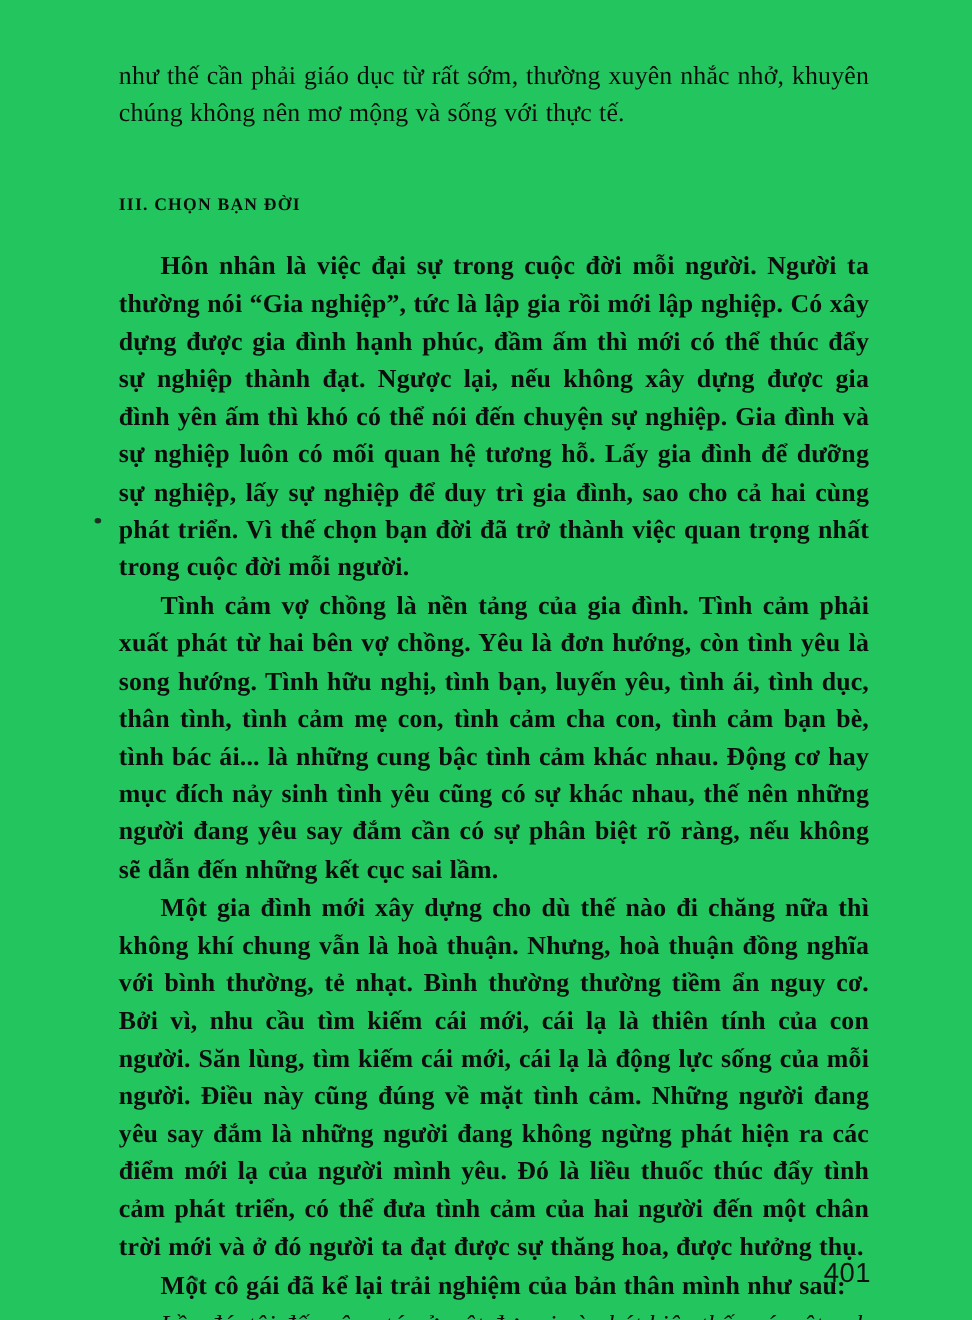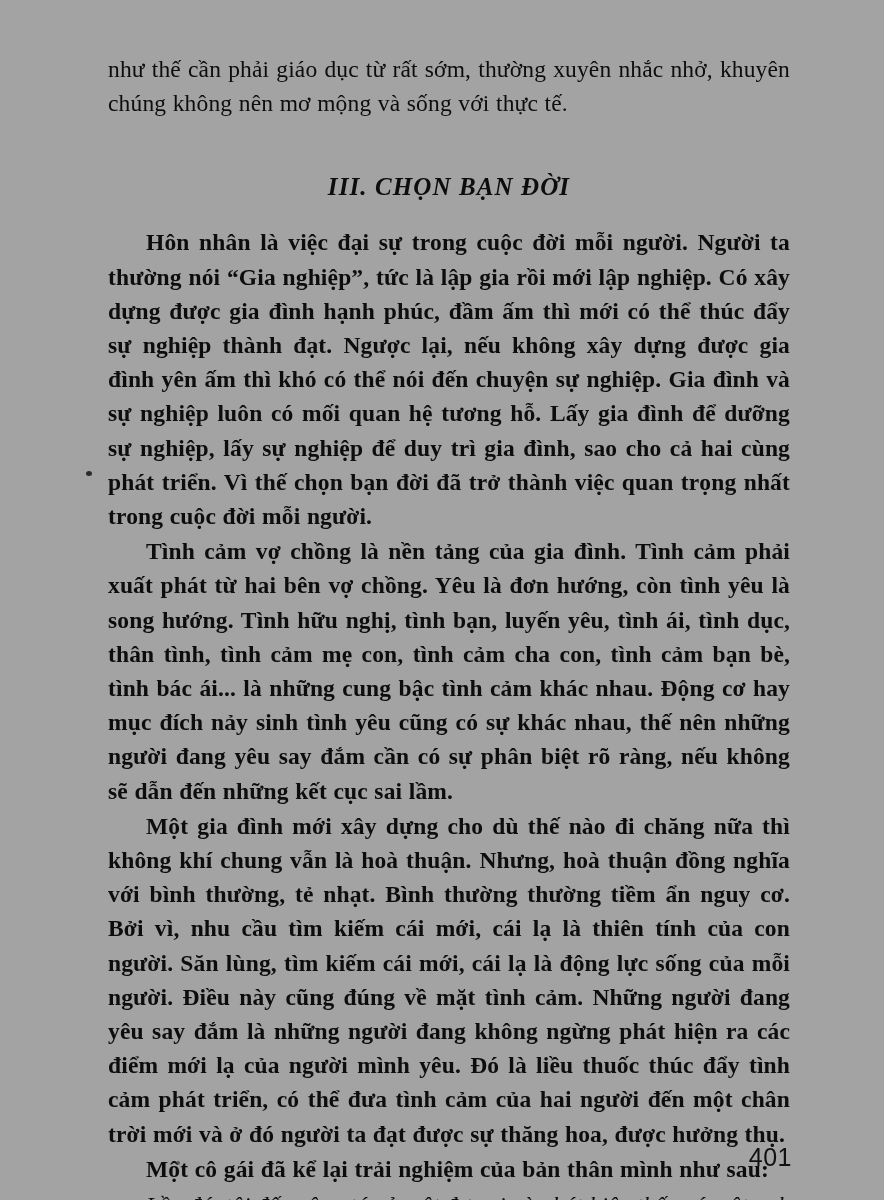--- a/index.html
+++ b/index.html
@@ -6,21 +6,21 @@
   html, body {
     margin: 0;
     padding: 0;
     background: #ffffff;
   }
   .page {
     position: relative;
     width: 884px;
     height: 1200px;
     margin: 0 auto;
-    background: #a3a3a3;
+    background: #22c55e;
     overflow: hidden;
     font-family: "Liberation Serif", "DejaVu Serif", serif;
     color: #0d0d0d;
   }
   .textblock {
     position: absolute;
     left: 108px;
     top: 52px;
     width: 682px;
   }
@@ -30,29 +30,27 @@
     font-size: 23.5px;
     line-height: 34.2px;
     letter-spacing: 0.15px;
     word-spacing: 0.5px;
     margin: 0;
   }
   .cont-para {
     margin-bottom: 0;
   }
   .heading {
-    text-align: center;
-    font-size: 25px;
+    font-size: 16px;
     font-weight: bold;
     letter-spacing: 1.1px;
     margin: 0;
     padding-top: 50px;
     padding-bottom: 20px;
     line-height: 34px;
-    font-style: italic;
   }
   .body-para {
     text-indent: 38px;
     margin: 0;
     padding-top: 1px;
     font-weight: bold;
   }
   .quote-para {
     text-indent: 38px;
     font-style: italic;

